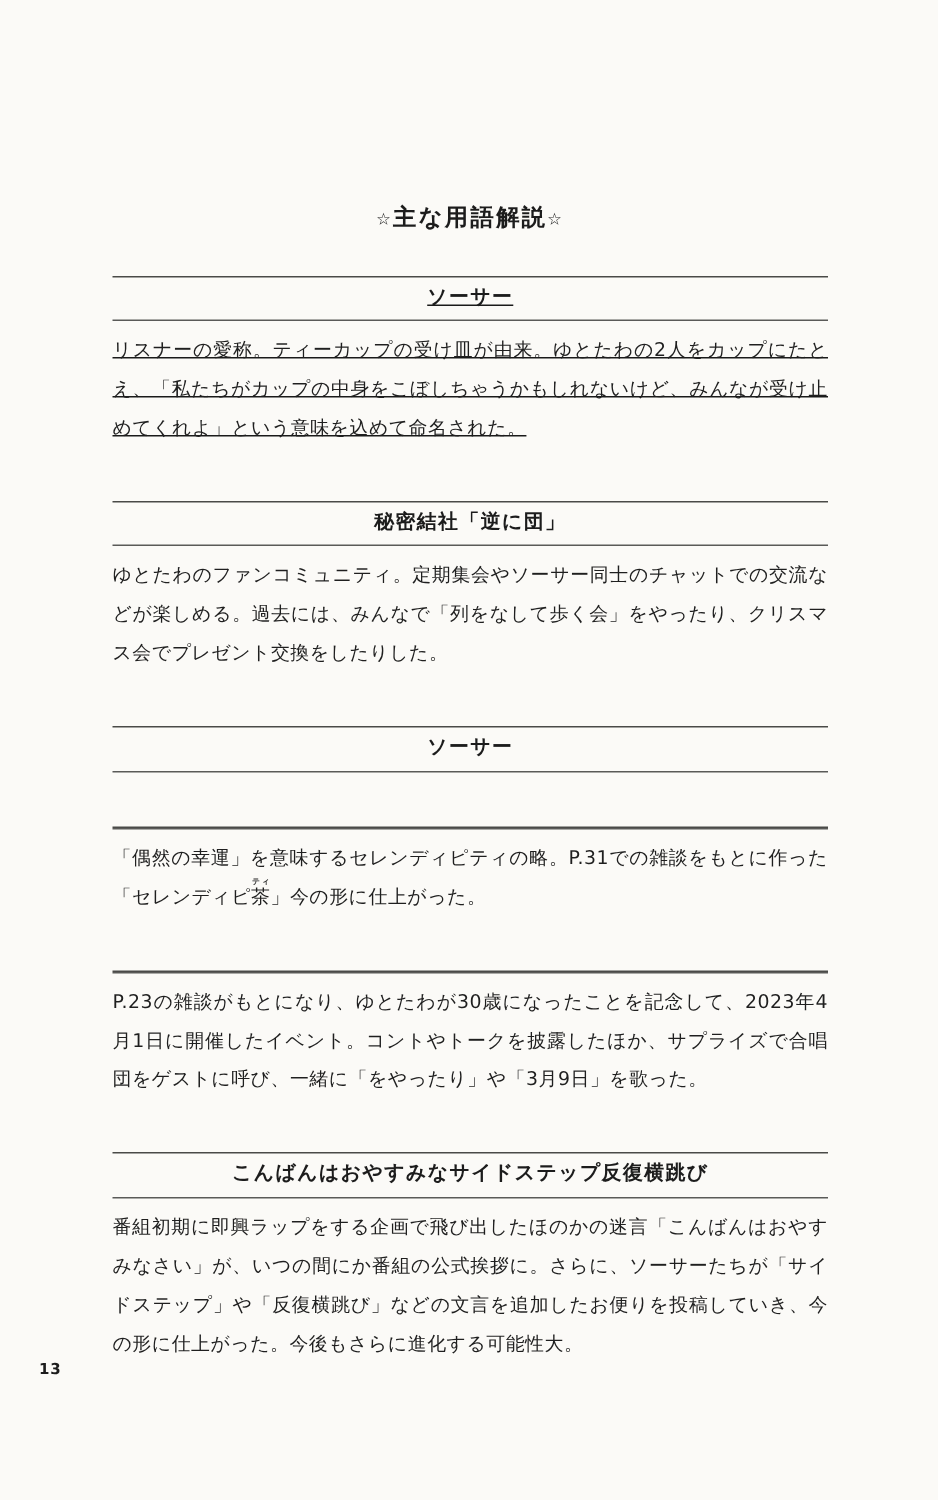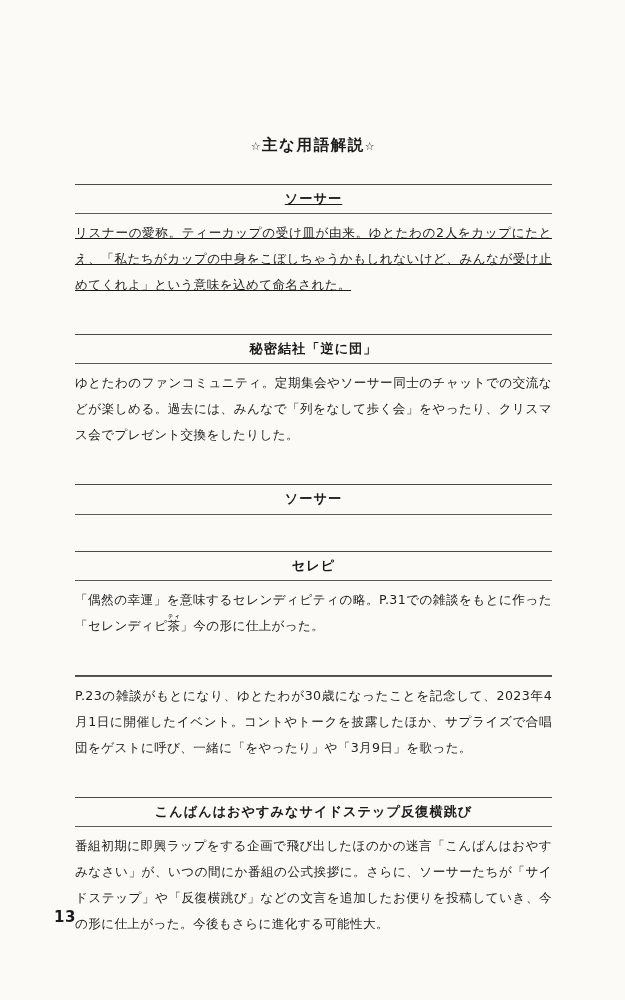--- a/index.html
+++ b/index.html
@@ -96,25 +96,24 @@
     font-size: 5.2px;
     letter-spacing: 0;
     line-height: 1;
     font-weight: 700;
   }
 
   .page-number {
     position: absolute;
     left: 26px;
     top: 908px;
-    font-size: 15px;
+    font-size: 10px;
     font-weight: 700;
     color: #1c1c1c;
     letter-spacing: 0.5px;
-    margin-left: 28px;
   }
 </style>
 </head>
 <body>
 
 <div class="page">
 
   <div class="content">
 
     <h1 class="page-title">☆主な用語解説☆</h1>
@@ -134,21 +133,20 @@
     </section>
 
     <section class="term-section">
       <div class="rule"></div>
       <h2 class="term-heading">ソーサー</h2>
       <div class="rule thin"></div>
     </section>
 
     <section class="term-section">
       <div class="rule"></div>
-      <h2 class="term-heading">セレピ</h2>
       <div class="rule thin"></div>
       <p class="term-body"><span>「偶然の幸運」を意味するセレンディピティの略。P.31での雑談をもとに作った「セレンディピ</span><ruby><span>茶</span><rt>ティ</rt></ruby><span>」今の形に仕上がった。</span></p>
     </section>
 
     <section class="term-section">
       <div class="rule"></div>
       <div class="rule thin"></div>
       <p class="term-body">P.23の雑談がもとになり、ゆとたわが30歳になったことを記念して、2023年4月1日に開催したイベント。コントやトークを披露したほか、サプライズで合唱団をゲストに呼び、一緒に「をやったり」や「3月9日」を歌った。</p>
     </section>
 

